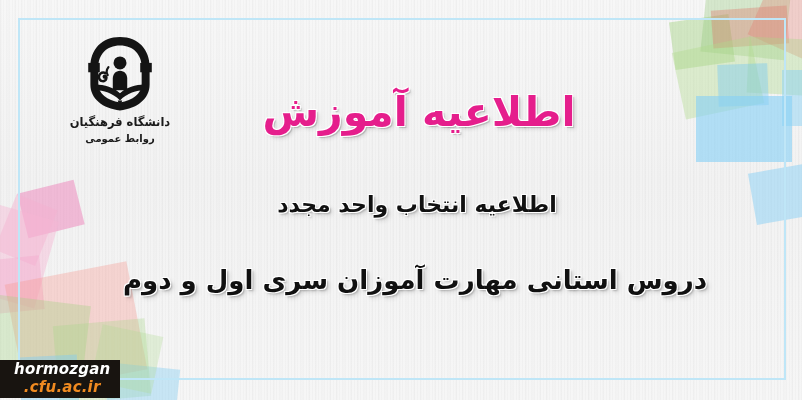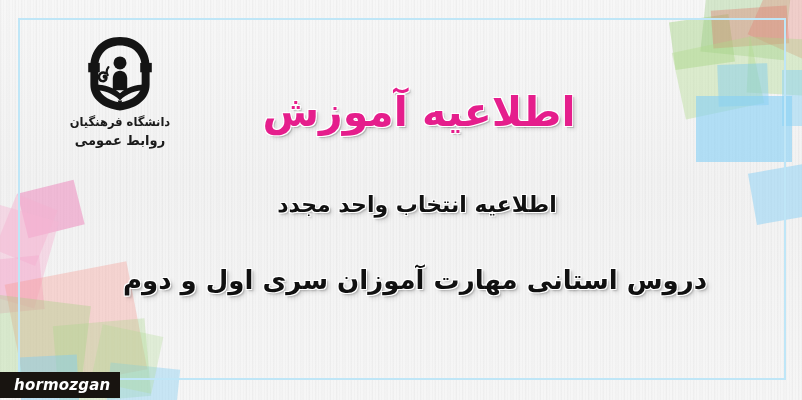--- a/index.html
+++ b/index.html
@@ -65,21 +65,21 @@
   .logo-caption {
     color: #1a1a1a;
     font-weight: 700;
     line-height: 1.35;
     text-align: center;
     letter-spacing: 0px;
     transform: scaleY(1.05);
   }
   .logo-line-1 { font-size: 11.5px; margin-top: 3px; }
   .logo-line-2 { font-size: 10px; margin-top: 1px; }
-  .logo-line-3 { font-size: 13px;  margin-top: 1px; }
+  .logo-line-3 { font-size: 10px;  margin-top: 1px; }
 
   
   #headline {
     position: absolute;
     left: 0;
     right: 0;
     top: 88px;
     text-align: center;
     font-size: 41px;
     font-weight: 700;
@@ -113,30 +113,31 @@
        3px  3px 5px rgba(0,0,0,0.14);
   }
   #body-line-1 { top: 192px; font-size: 22px; transform: translateX(16px); }
   #body-line-2 { top: 265px; font-size: 26px; transform: translateX(14px); }
 
   
   #watermark {
     position: absolute;
     left: 0;
     bottom: 2px;
-    height: 26px;
+    height: 38px;
     padding: 0 10px 0 14px;
     display: flex;
     align-items: center;
     background: #181410;
     direction: ltr;
     font-style: italic;
     font-weight: 700;
     font-size: 15px;
     letter-spacing: 0.2px;
+    flex-direction: column;
   }
   #watermark-name { color: #ffffff; }
   #watermark-domain { color: #f08a20; }
 </style>
 </head>
 <body>
 
 <div id="banner">
 
   <div id="deco-layer">
@@ -192,15 +193,16 @@
     <div class="logo-caption logo-line-3">روابط عمومی</div>
   </div>
 
   <div id="headline">اطلاعیه آموزش</div>
 
   <div class="body-line" id="body-line-1">اطلاعیه انتخاب واحد مجدد</div>
   <div class="body-line" id="body-line-2">دروس استانی مهارت آموزان سری اول و دوم</div>
 
   <div id="watermark">
     <span id="watermark-name">hormozgan</span>
+    <span id="watermark-domain">.cfu.ac.ir</span>
   </div>
 
 </div>
 
 </body></html>

